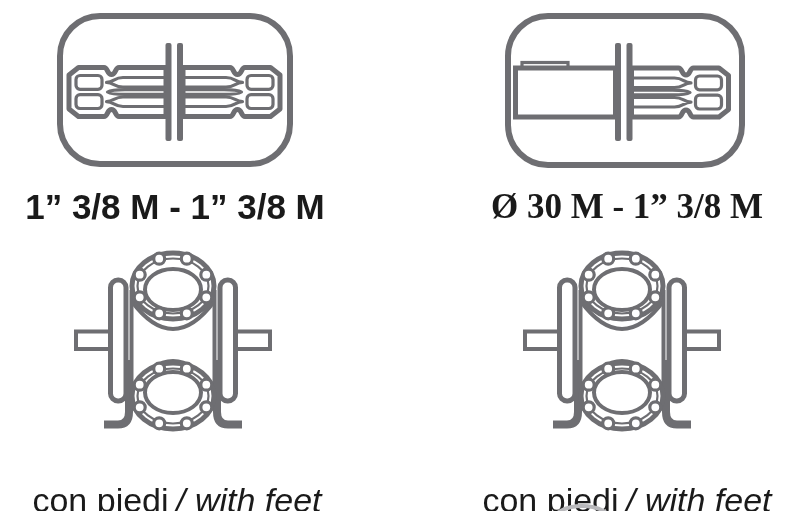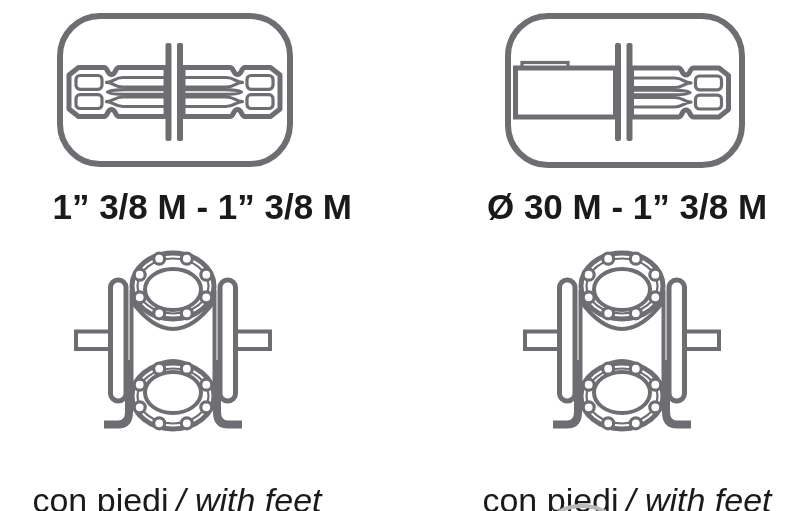--- a/index.html
+++ b/index.html
@@ -99,21 +99,21 @@
   <div class="abs" style="left:57px;top:13px;">
     <svg width="236" height="154" viewBox="0 0 236 154">
       <rect class="l s6" x="3" y="3" width="230" height="148" rx="40"></rect>
       <use href="#spline-shaft" transform="translate(109,52) scale(-1,1)"></use>
       <use href="#spline-shaft" transform="translate(126,52)"></use>
       <rect class="f" x="108.5" y="30" width="6" height="98" rx="2"></rect>
       <rect class="f" x="120" y="30" width="6" height="98" rx="2"></rect>
     </svg>
   </div>
 
-  <div class="abs size-label" style="left:32px;top:188px;width:320px;text-align:right;">1” 3/8 M - 1” 3/8 M</div>
+  <div class="abs size-label" style="left:15px;top:188px;width:320px;">1” 3/8 M - 1” 3/8 M</div>
 
   <div class="abs" style="left:73px;top:250px;">
     <svg width="200" height="190" viewBox="0 0 200 190">
       <use href="#gearbox"></use>
     </svg>
   </div>
 
   <div class="abs caption" style="left:17px;top:459px;width:320px;">
     <span>con piedi</span><span class="it">/ with feet</span>
   </div>
@@ -122,21 +122,21 @@
     <svg width="240" height="155" viewBox="0 0 240 155">
       <rect class="l s6" x="3" y="3" width="234" height="149" rx="40"></rect>
       <rect class="o s3" x="17" y="49.5" width="46" height="6"></rect>
       <rect class="o s5" x="10.5" y="55" width="100" height="49"></rect>
       <use href="#spline-shaft" transform="translate(126.5,52.5)"></use>
       <rect class="f" x="110" y="30" width="6" height="98" rx="2"></rect>
       <rect class="f" x="121.5" y="30" width="6" height="98" rx="2"></rect>
     </svg>
   </div>
 
-  <div class="abs size-label" style="left:467px;top:188px;width:320px;">Ø 30 M - 1” 3/8 M</div>
+  <div class="abs size-label" style="left:467px;top:188px;width:320px;font-family:Liberation Serif, serif;">Ø 30 M - 1” 3/8 M</div>
 
   <div class="abs" style="left:522px;top:250px;">
     <svg width="200" height="190" viewBox="0 0 200 190">
       <use href="#gearbox"></use>
     </svg>
   </div>
 
   <div class="abs caption" style="left:467px;top:459px;width:320px;">
     <span>con piedi</span><span class="it">/ with feet</span>
   </div>

